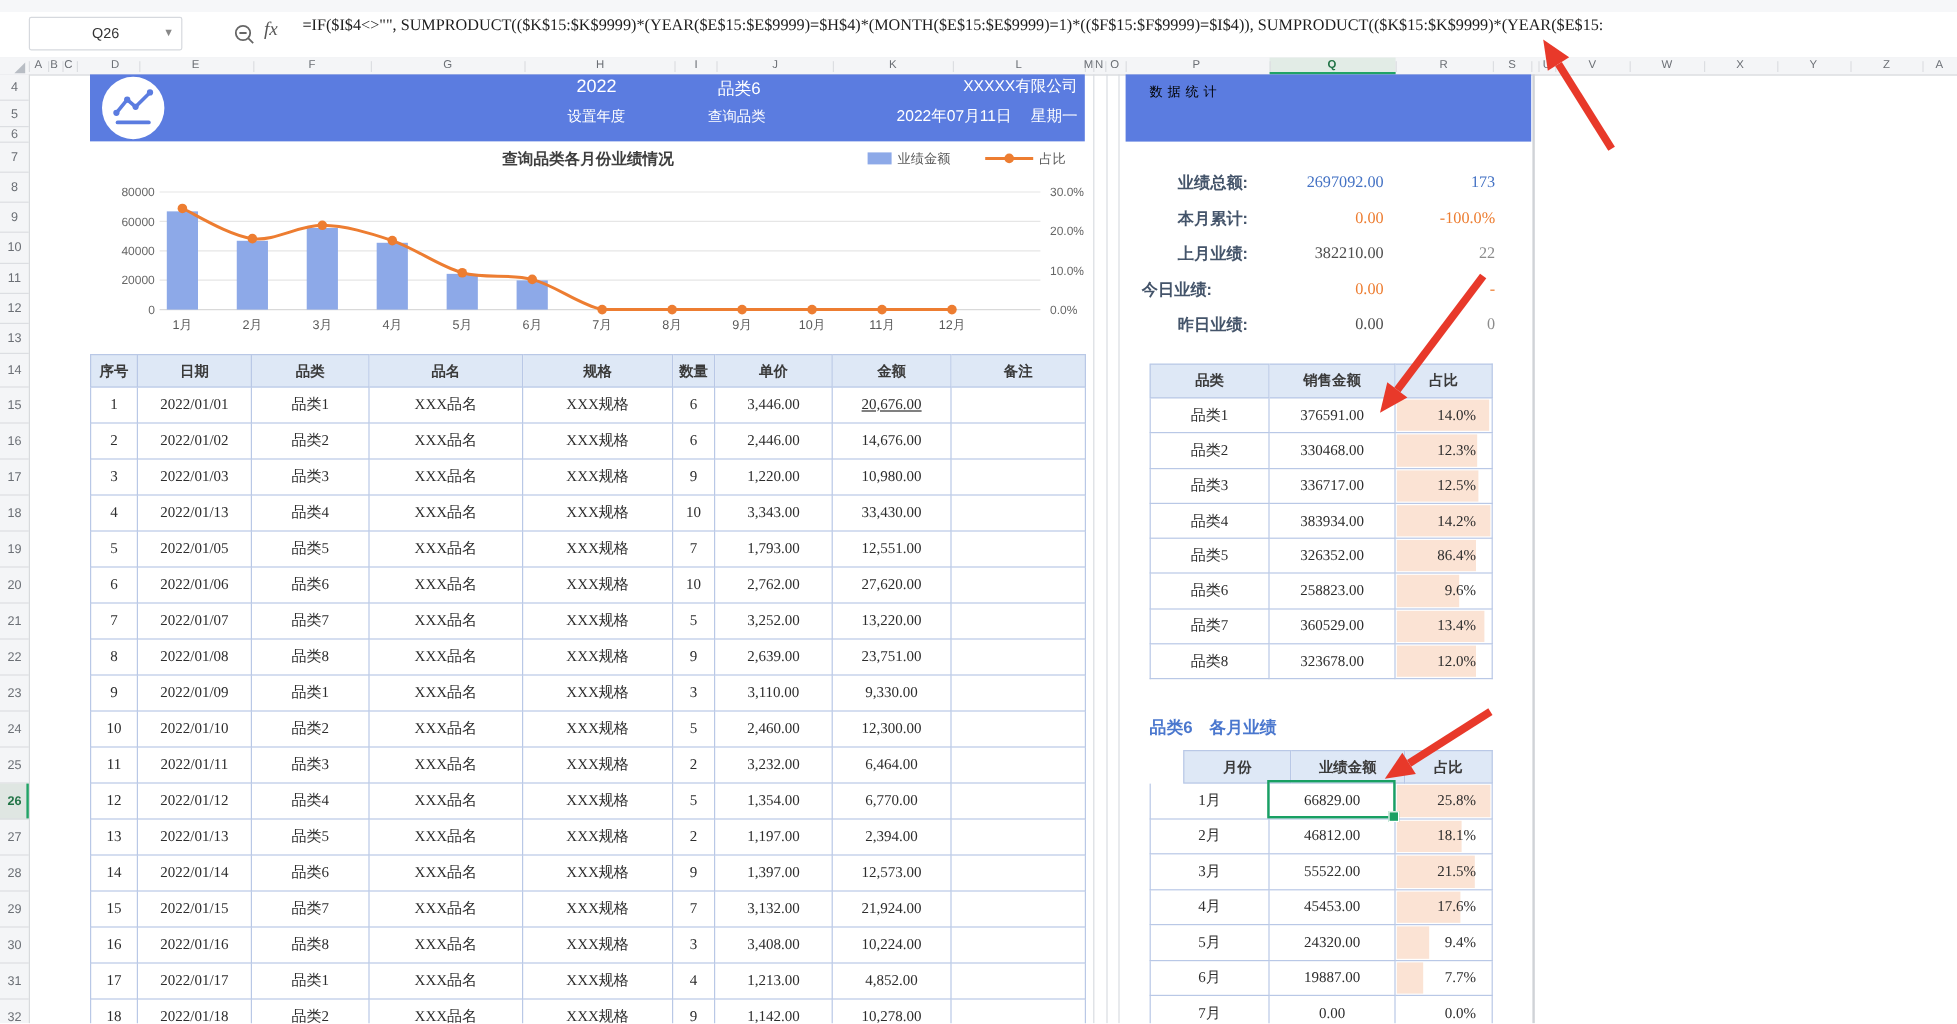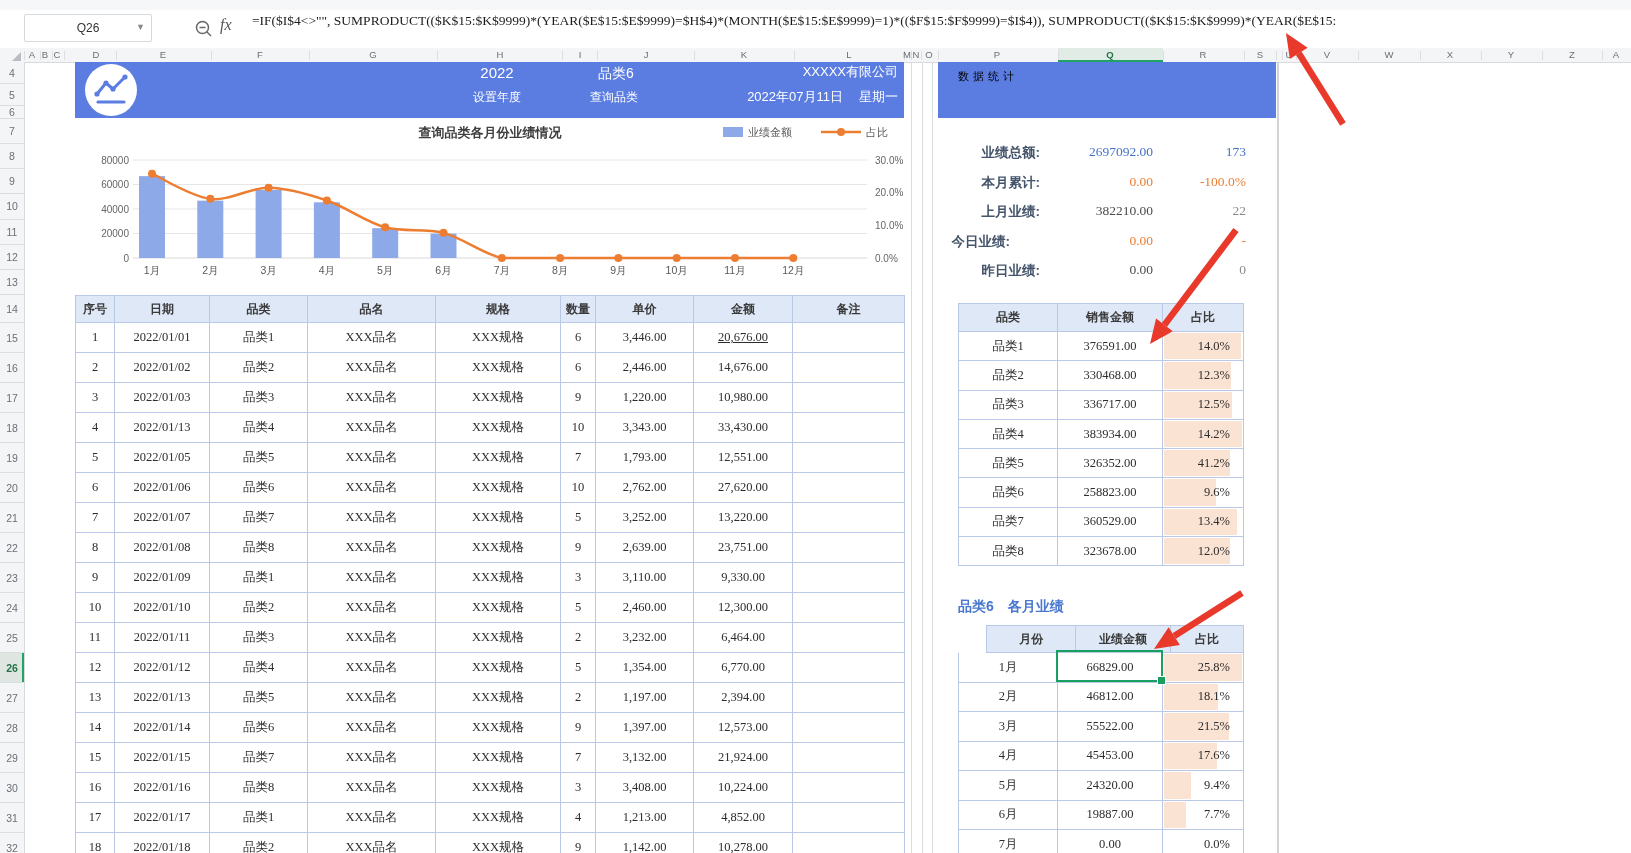--- a/index.html
+++ b/index.html
@@ -518,21 +518,21 @@
         <div class="t-cell" style="width: 81px; height: 29.3px;">
           <div class="bar-fill" style="width: calc(100% - 2px); background: rgb(251, 227, 212);"></div>
           <span class="bar-text">14.2%</span>
         </div>
       </div>
       <div class="t-row" style="height: 29.3px;">
         <div class="t-cell first" style="width: 100px; height: 29.3px;">品类5</div>
         <div class="t-cell" style="width: 105px; height: 29.3px;">326352.00</div>
         <div class="t-cell" style="width: 81px; height: 29.3px;">
           <div class="bar-fill" style="width: calc(85.2113% - 2px); background: rgb(251, 227, 212);"></div>
-          <span class="bar-text">41.2%</span>
+          <span class="bar-text">86.4%</span>
         </div>
       </div>
       <div class="t-row" style="height: 29.3px;">
         <div class="t-cell first" style="width: 100px; height: 29.3px;">品类6</div>
         <div class="t-cell" style="width: 105px; height: 29.3px;">258823.00</div>
         <div class="t-cell" style="width: 81px; height: 29.3px;">
           <div class="bar-fill" style="width: calc(67.6056% - 2px); background: rgb(251, 227, 212);"></div>
           <span class="bar-text">9.6%</span>
         </div>
       </div>

